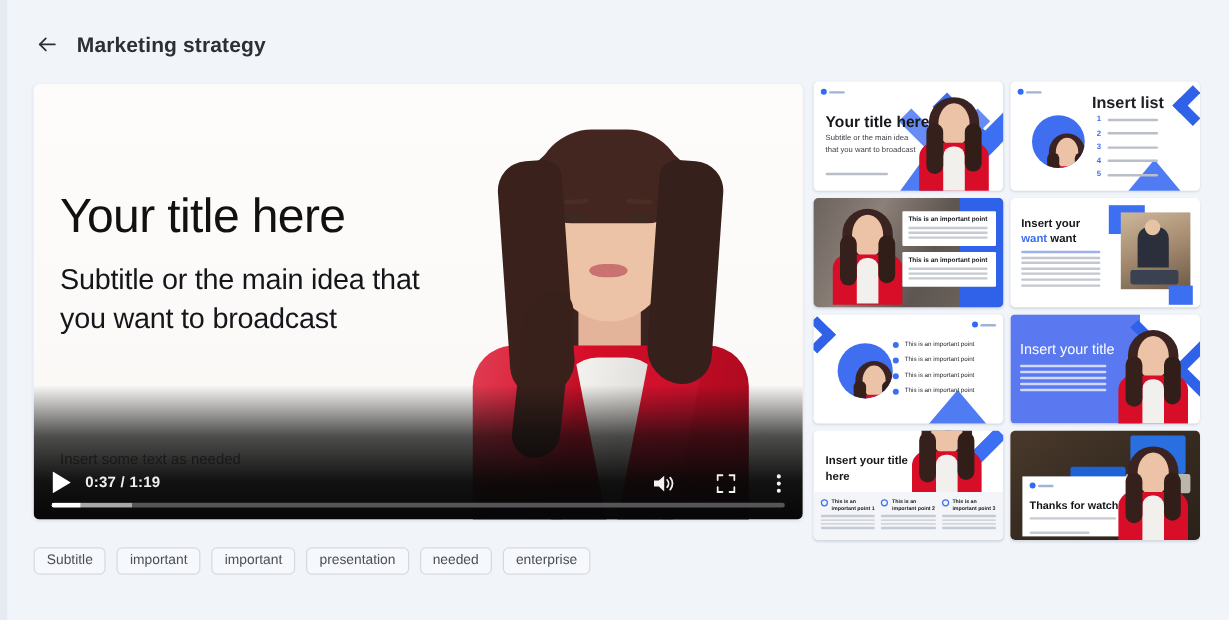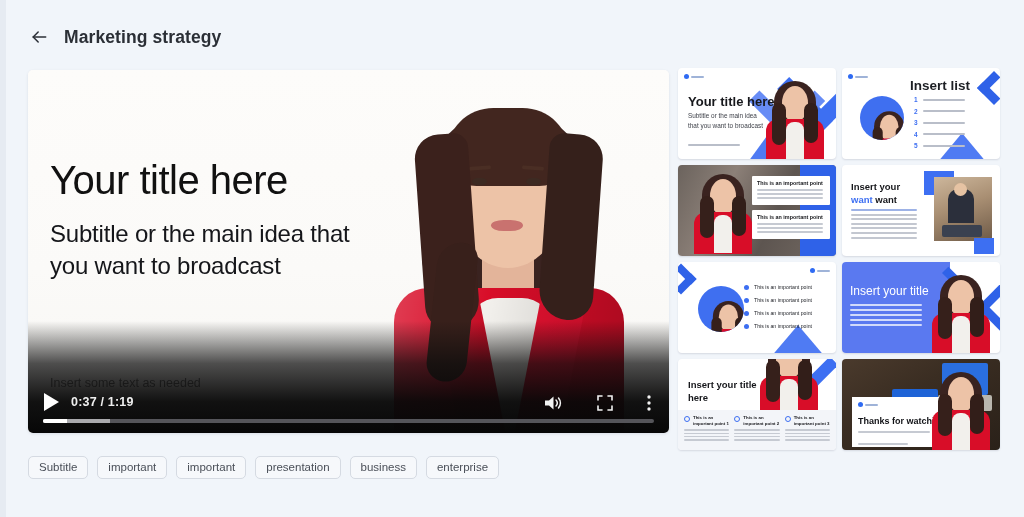--- a/index.html
+++ b/index.html
@@ -280,21 +280,21 @@
         <div class="played" style="width: 4%;"></div>
       </div>
     </div>
   </div>
 
   <div class="tags">
     <div class="tag">Subtitle</div>
     <div class="tag">important</div>
     <div class="tag">important</div>
     <div class="tag">presentation</div>
-    <div class="tag">business</div>
+    <div class="tag">needed</div>
     <div class="tag">enterprise</div>
   </div>
 
   <div class="thumbs">
 
     <div class="thumb th1">
       <div class="chev-a"></div>
         <div class="chev-b"></div>
         <div class="tri"></div>
       <div class="logo">

